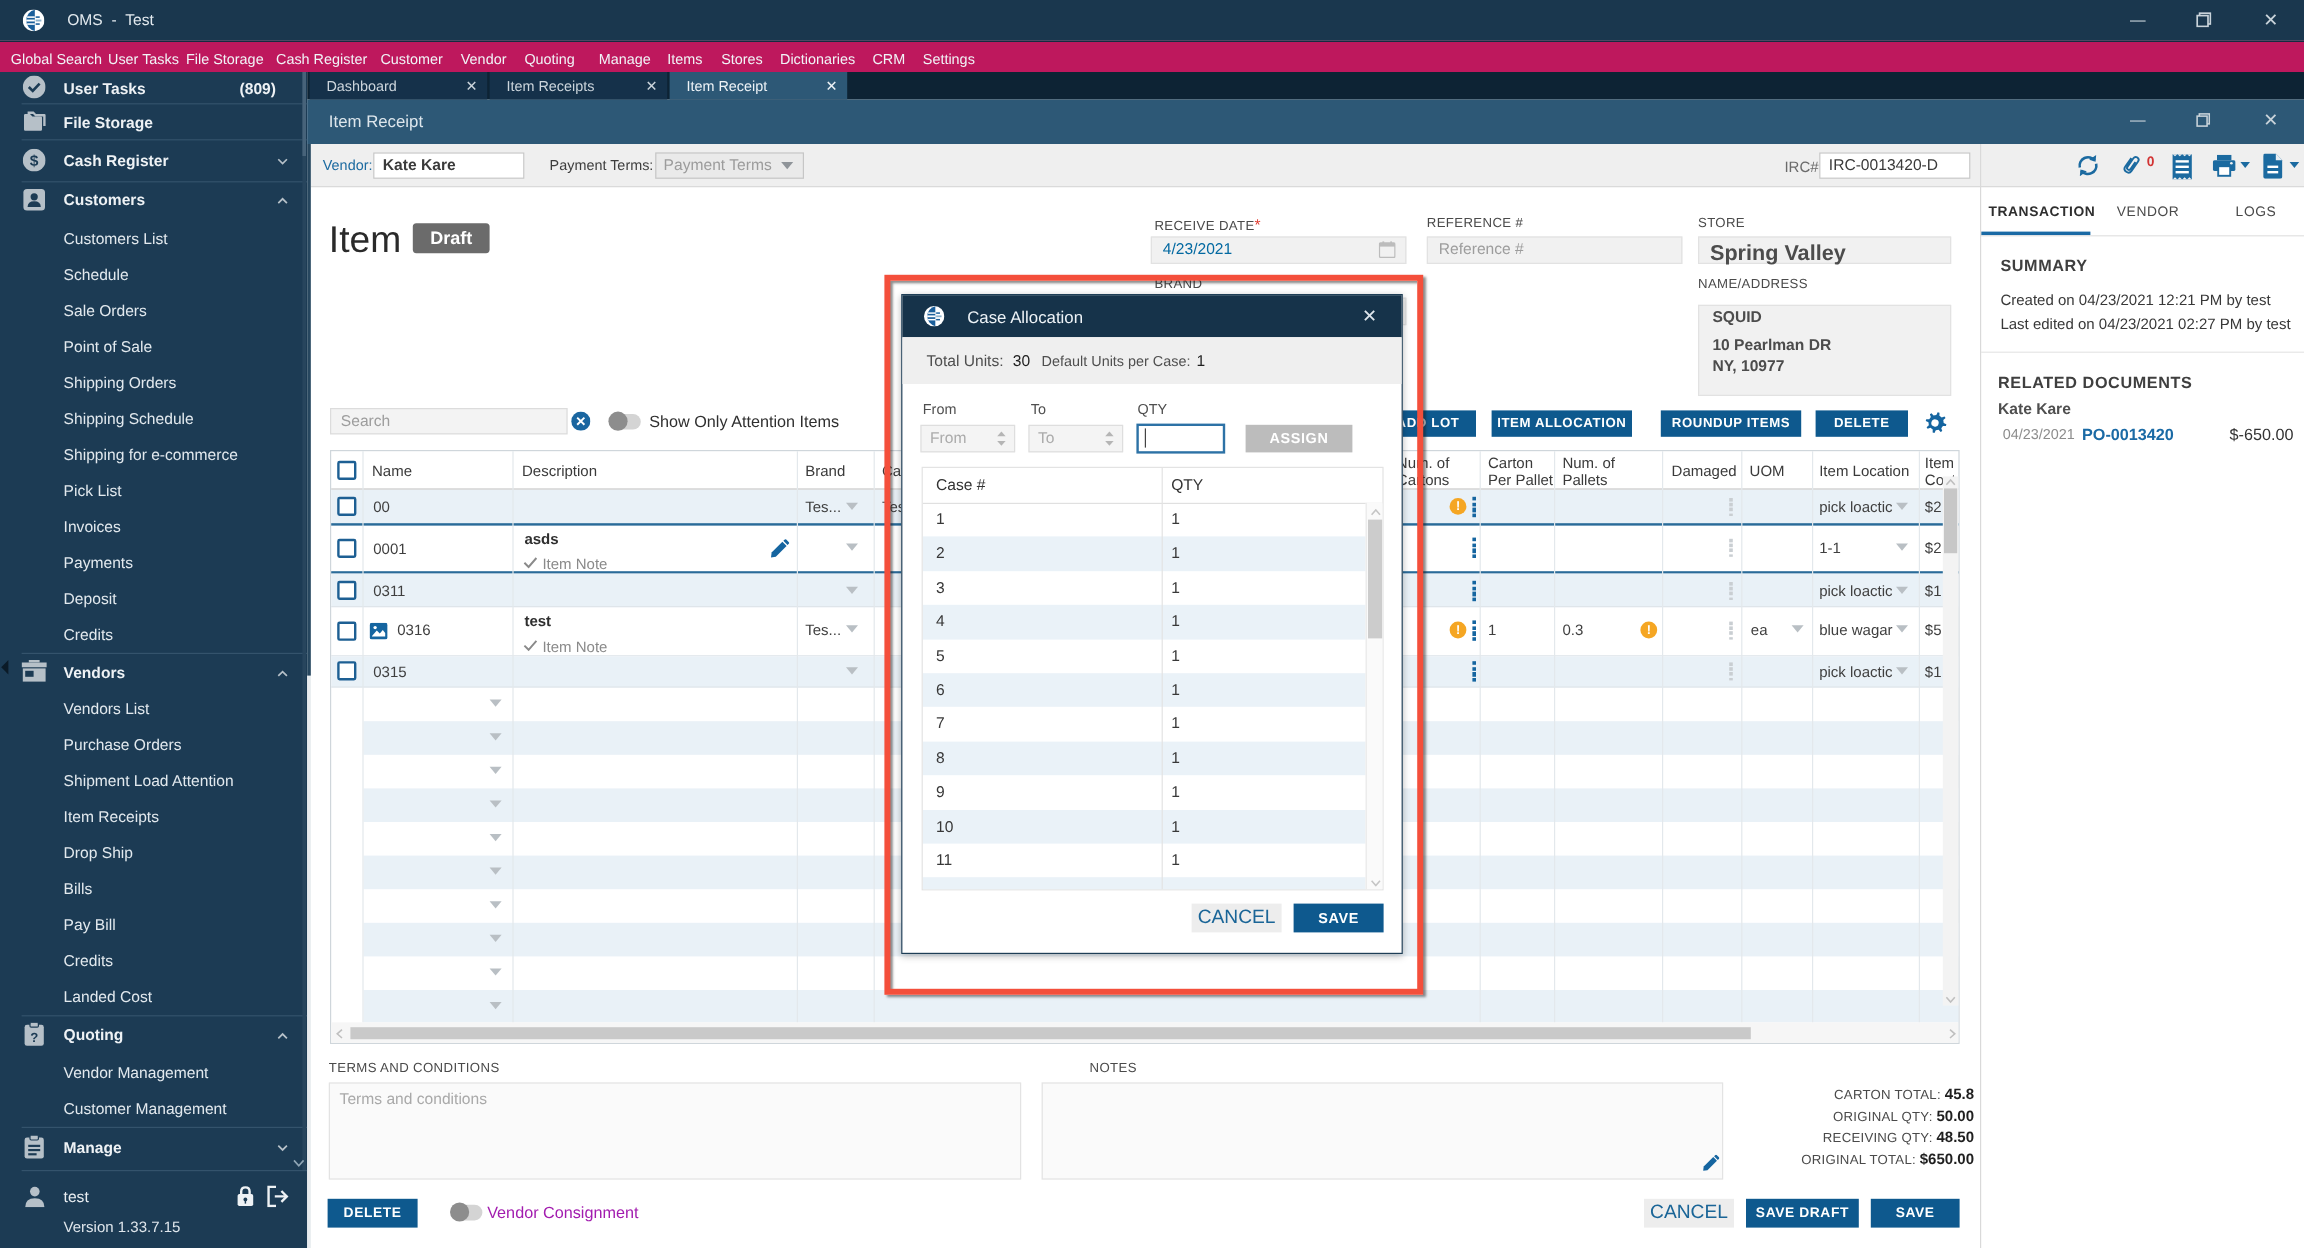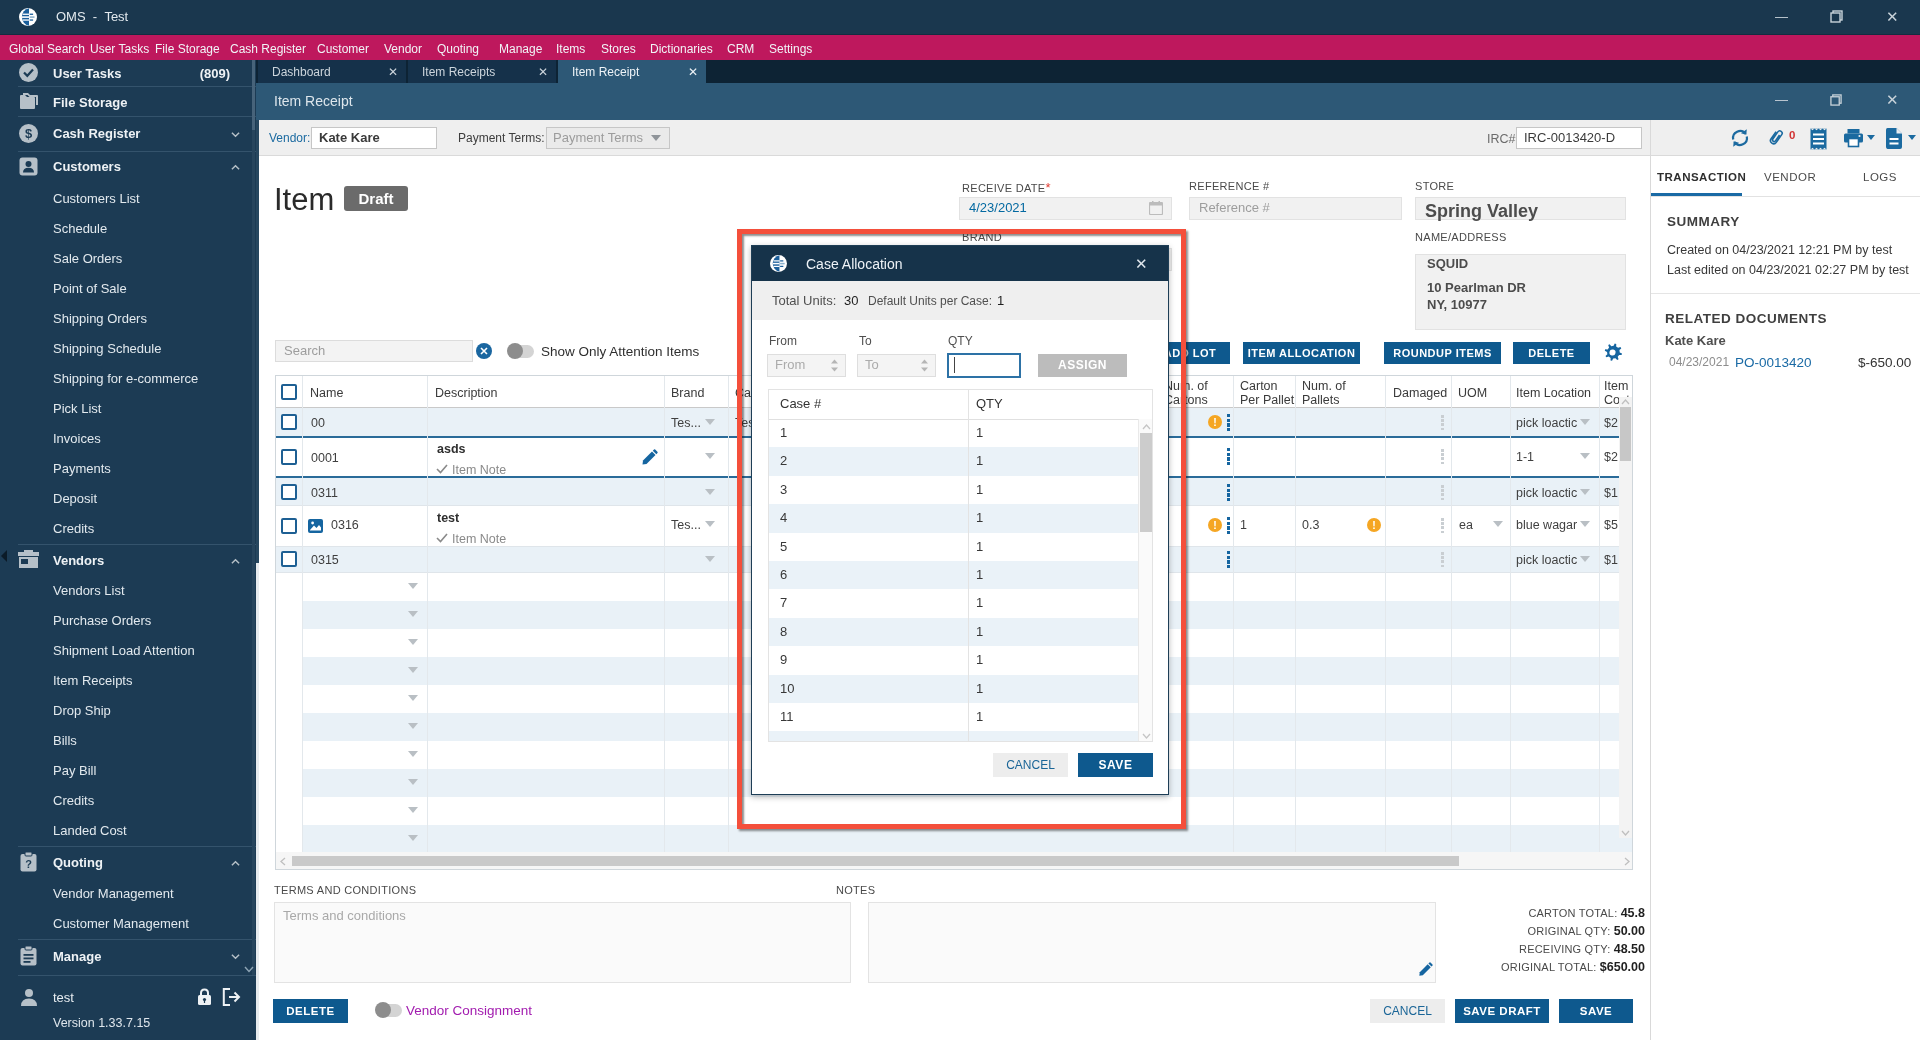--- a/index.html
+++ b/index.html
@@ -20,21 +20,21 @@
   .tab { position:absolute; top:0; height:23px; background:#15314a; }
   .tab .lbl { position:absolute; left:14px; top:5px; font-size:12px; color:#ccd5dc; }
   .tab .x { position:absolute; top:5px; font-size:12px; color:#ccd5dc; }
   #winheader { position:absolute; left:256px; top:83px; width:1664px; height:37px; background:#2d5876; }
   #toolbar { position:absolute; left:256px; top:120px; width:1664px; height:36px; background:#efefef; border-bottom:1px solid #dadada; }
   .wctl { position:absolute; color:#c9d3da; font-size:13px; }
   
   .ginput { position:absolute; background:#f1f1f1; border:1px solid #e2e2e2; }
   .winput { position:absolute; background:#fff; border:1px solid #c6c6c6; }
   .bluebtn { position:absolute; background:#0e598e; color:#fff; font-weight:700; font-size:11px; letter-spacing:.5px; text-align:center; }
-  .graybtn { position:absolute; background:#ededed; color:#1a6597; font-weight:700; font-size:12px; text-align:center; }
+  .graybtn { position:absolute; background:#ededed; color:#1a6597; font-weight:700; font-size:16px; text-align:center; }
   .lab { position:absolute; font-size:11px; color:#4a4a4a; letter-spacing:.3px; }
   
   .gridv { position:absolute; width:1px; background:#e3e8ec; }
   .rowband { position:absolute; left:276px; width:1356px; }
   .blue { background:#e9f1f7; }
   .cb { position:absolute; width:16px; height:16px; border:2px solid #1d5f93; border-radius:2px; background:#fff; }
   .hdrtxt { position:absolute; font-size:12.5px; color:#3a3a3a; }
   .cell { position:absolute; font-size:12.5px; color:#3f3f3f; }
   .dd { position:absolute; width:0; height:0; border-left:5px solid transparent; border-right:5px solid transparent; border-top:6px solid #b9bfc4; }
   .kebab { position:absolute; width:4px; }
@@ -508,21 +508,21 @@
     <path d="M5 1 L1 4.5 L5 8" fill="none" stroke="#bfbfbf" stroke-width="1.3"></path>
   </svg>
 <div class="abs" style="left:292px;top:856px;width:1167px;height:10px;background:#c9c9c9"></div>
 <svg class="abs" style="left:1624px;top:857px" width="6" height="9" viewBox="0 0 6 9">
     <path d="M1 1 L5 4.5 L1 8" fill="none" stroke="#bfbfbf" stroke-width="1.3"></path>
   </svg>
 
 <div class="lab" style="left:274px;top:884px">TERMS AND CONDITIONS</div>
 <div class="abs" style="left:274px;top:902px;width:577px;height:81px;background:#fafafa;border:1px solid #e3e3e3"></div>
 <div class="t" style="left:283px;top:909px;font-size:13px;color:#a9a9a9">Terms and conditions</div>
-<div class="lab" style="left:836px;top:884px">NOTES</div>
+<div class="lab" style="left:908px;top:884px">NOTES</div>
 <div class="abs" style="left:868px;top:902px;width:568px;height:81px;background:#fafafa;border:1px solid #e3e3e3"></div>
 <svg class="abs" style="left:1418px;top:962px" width="15" height="15" viewBox="0 0 17 17">
     <path d="M2 11.5 L11 2.5 L14.5 6 L5.5 15 L1.5 15.5 Z" fill="#1565a0"></path>
     <path d="M11.8 1.7 L13 .5 Q13.6 0 14.2 .6 L16.4 2.8 Q17 3.4 16.5 4 L15.3 5.2 Z" fill="#1565a0"></path>
   </svg>
 <div class="abs" style="left:1245px;top:903px;width:400px;text-align:right">
   <div style="height:18px"><span style="font-size:11px;color:#4a4a4a;letter-spacing:.2px">CARTON TOTAL:&nbsp;</span><span style="font-size:12.5px;color:#1f1f1f;font-weight:700">45.8</span></div>
   <div style="height:18px"><span style="font-size:11px;color:#4a4a4a;letter-spacing:.2px">ORIGINAL QTY:&nbsp;</span><span style="font-size:12.5px;color:#1f1f1f;font-weight:700">50.00</span></div>
   <div style="height:18px"><span style="font-size:11px;color:#4a4a4a;letter-spacing:.2px">RECEIVING QTY:&nbsp;</span><span style="font-size:12.5px;color:#1f1f1f;font-weight:700">48.50</span></div>
   <div style="height:18px"><span style="font-size:11px;color:#4a4a4a;letter-spacing:.2px">ORIGINAL TOTAL:&nbsp;</span><span style="font-size:12.5px;color:#1f1f1f;font-weight:700">$650.00</span></div>
@@ -540,21 +540,21 @@
 <div class="t" style="left:1863px;top:171px;font-size:11.5px;color:#4a4a4a;letter-spacing:.5px">LOGS</div>
 <div class="abs" style="left:1651px;top:193px;width:91px;height:3px;background:#1a6aa5"></div>
 <div class="abs" style="left:1651px;top:196px;width:269px;height:1px;background:#e2e2e2"></div>
 <div class="t" style="left:1667px;top:214px;font-size:13.5px;font-weight:700;color:#3f3f3f;letter-spacing:.5px">SUMMARY</div>
 <div class="t" style="left:1667px;top:243px;font-size:12.5px;color:#383838">Created on 04/23/2021 12:21 PM by test</div>
 <div class="t" style="left:1667px;top:263px;font-size:12.5px;color:#383838">Last edited on 04/23/2021 02:27 PM by test</div>
 <div class="abs" style="left:1651px;top:293px;width:269px;height:1px;background:#e5e5e5"></div>
 <div class="t" style="left:1665px;top:311px;font-size:13.5px;font-weight:700;color:#3f3f3f;letter-spacing:.5px">RELATED DOCUMENTS</div>
 <div class="t" style="left:1665px;top:334px;font-size:13px;font-weight:700;color:#4f4f4f">Kate Kare</div>
 <div class="t" style="left:1669px;top:356px;font-size:12px;color:#8d8d8d">04/23/2021</div>
-<div class="t" style="left:1735px;top:355px;font-size:13.5px;font-weight:400;color:#1a6aa5">PO-0013420</div>
+<div class="t" style="left:1735px;top:355px;font-size:13.5px;font-weight:700;color:#1a6aa5">PO-0013420</div>
 <div class="t" style="left:1858px;top:355px;font-size:13.5px;color:#333">$-650.00</div>
 <div id="pborder"></div>
 <div id="rpanel"></div>
 <div id="modal">
   <div class="abs" style="left:0;top:0;width:416px;height:35px;background:#16334a">
     <svg class="abs" style="left:18px;top:9px" width="17" height="17" viewBox="0 0 18 18">
       <circle cx="9" cy="9" r="9" fill="#fff"></circle>
       <path d="M10 0.2 A9 9 0 0 0 10 17.8 Z" fill="#1b5f9b"></path>
       <rect x="3.6" y="5.6" width="6.4" height="1.3" fill="#fff"></rect>
       <rect x="2.8" y="8.3" width="7.2" height="1.6" fill="#fff"></rect>

